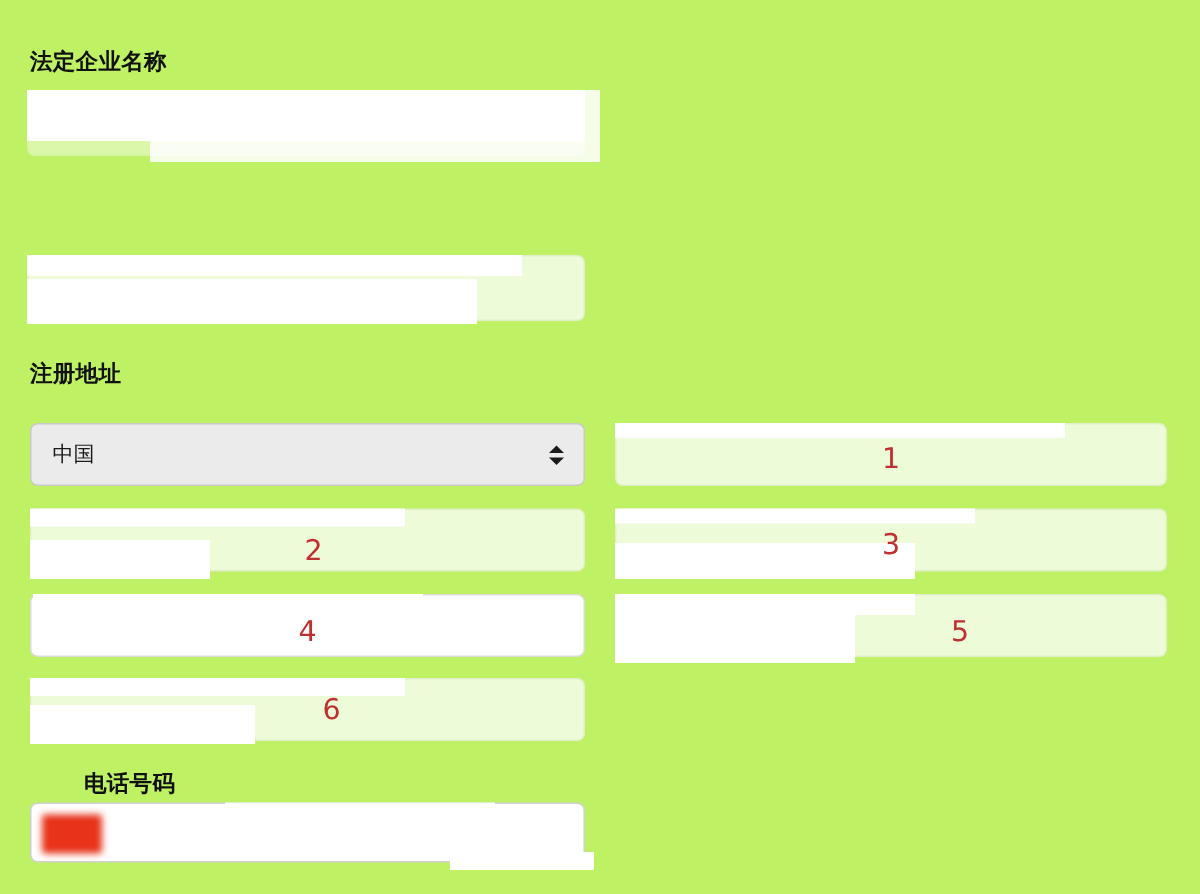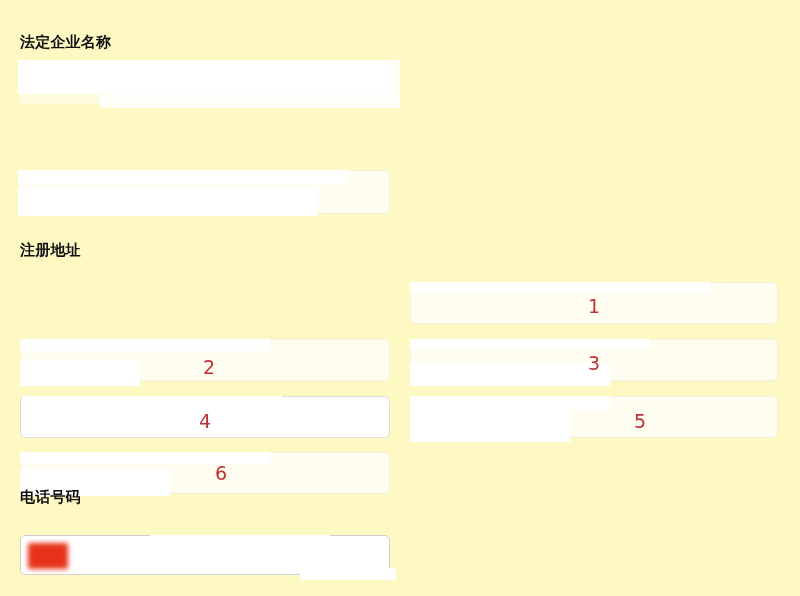--- a/index.html
+++ b/index.html
@@ -12,21 +12,21 @@
     height: 596px;
     position: relative;
     overflow: hidden;
     font-family: "Liberation Sans", "DejaVu Sans", sans-serif;
     -webkit-font-smoothing: antialiased;
   }
 
   .page {
     position: absolute;
     inset: 0;
-    background: #fef9c3;
+    background: #bef264;
   }
 
   
   .field-label {
     position: absolute;
     left: 20px;
     font-size: 15px;
     font-weight: 700;
     color: #111111;
     letter-spacing: 0.2px;
@@ -159,20 +159,27 @@
   <div class="inp faded" style="left:18px; top:170px; width:372px; height:44px;"></div>
   <div class="fade-mask" style="left:18px; top:170px; width:330px; height:14px;"></div>
   <div class="fade-mask" style="left:18px; top:186px; width:300px; height:30px;"></div>
 
   <div class="field-label" style="top:240px;">
     <span class="label-row">
       <span>注册地址</span>
     </span>
   </div>
 
+  <div class="select-box" style="left:20px; top:282px; width:370px;">
+    <span class="select-value">中国</span>
+    <span class="select-arrows">
+      <i class="up"></i>
+        <i class="down"></i>
+    </span>
+  </div>
 
   <div class="inp faded" style="left:410px; top:282px; width:368px; height:42px;"></div>
   <div class="fade-mask" style="left:410px; top:282px; width:300px; height:10px;"></div>
   <div class="annot" style="left:410px; top:297px; width:368px;">1</div>
 
   <div class="inp faded" style="left:20px; top:339px; width:370px; height:42px;"></div>
   <div class="fade-mask" style="left:20px; top:339px; width:250px; height:12px;"></div>
   <div class="fade-mask" style="left:20px; top:360px; width:120px; height:26px;"></div>
   <div class="annot" style="left:24px; top:358px; width:370px;">2</div>
 
@@ -188,21 +195,21 @@
   <div class="inp faded" style="left:410px; top:396px; width:368px; height:42px;"></div>
   <div class="fade-mask" style="left:410px; top:396px; width:200px; height:14px;"></div>
   <div class="fade-mask" style="left:410px; top:408px; width:160px; height:34px;"></div>
   <div class="annot" style="left:500px; top:412px; width:280px;">5</div>
 
   <div class="inp faded" style="left:20px; top:452px; width:370px; height:42px;"></div>
   <div class="fade-mask" style="left:20px; top:452px; width:250px; height:12px;"></div>
   <div class="fade-mask" style="left:20px; top:470px; width:150px; height:26px;"></div>
   <div class="annot" style="left:36px; top:464px; width:370px;">6</div>
 
-  <div class="field-label" style="top:487px;">
+  <div class="field-label" style="top:513px;margin-left:36px;">
     <span class="label-row">
       <span>电话号码</span>
     </span>
   </div>
 
   <div class="inp" style="left:20px; top:535px; width:370px; height:40px; border-color:#d0d0d0;"></div>
   <div class="flag" style="left:28px; top:543px;"></div>
   <div class="fade-mask" style="left:150px; top:535px; width:180px; height:18px; opacity:0.9;"></div>
   <div class="fade-mask" style="left:300px; top:568px; width:96px; height:12px;"></div>
 

